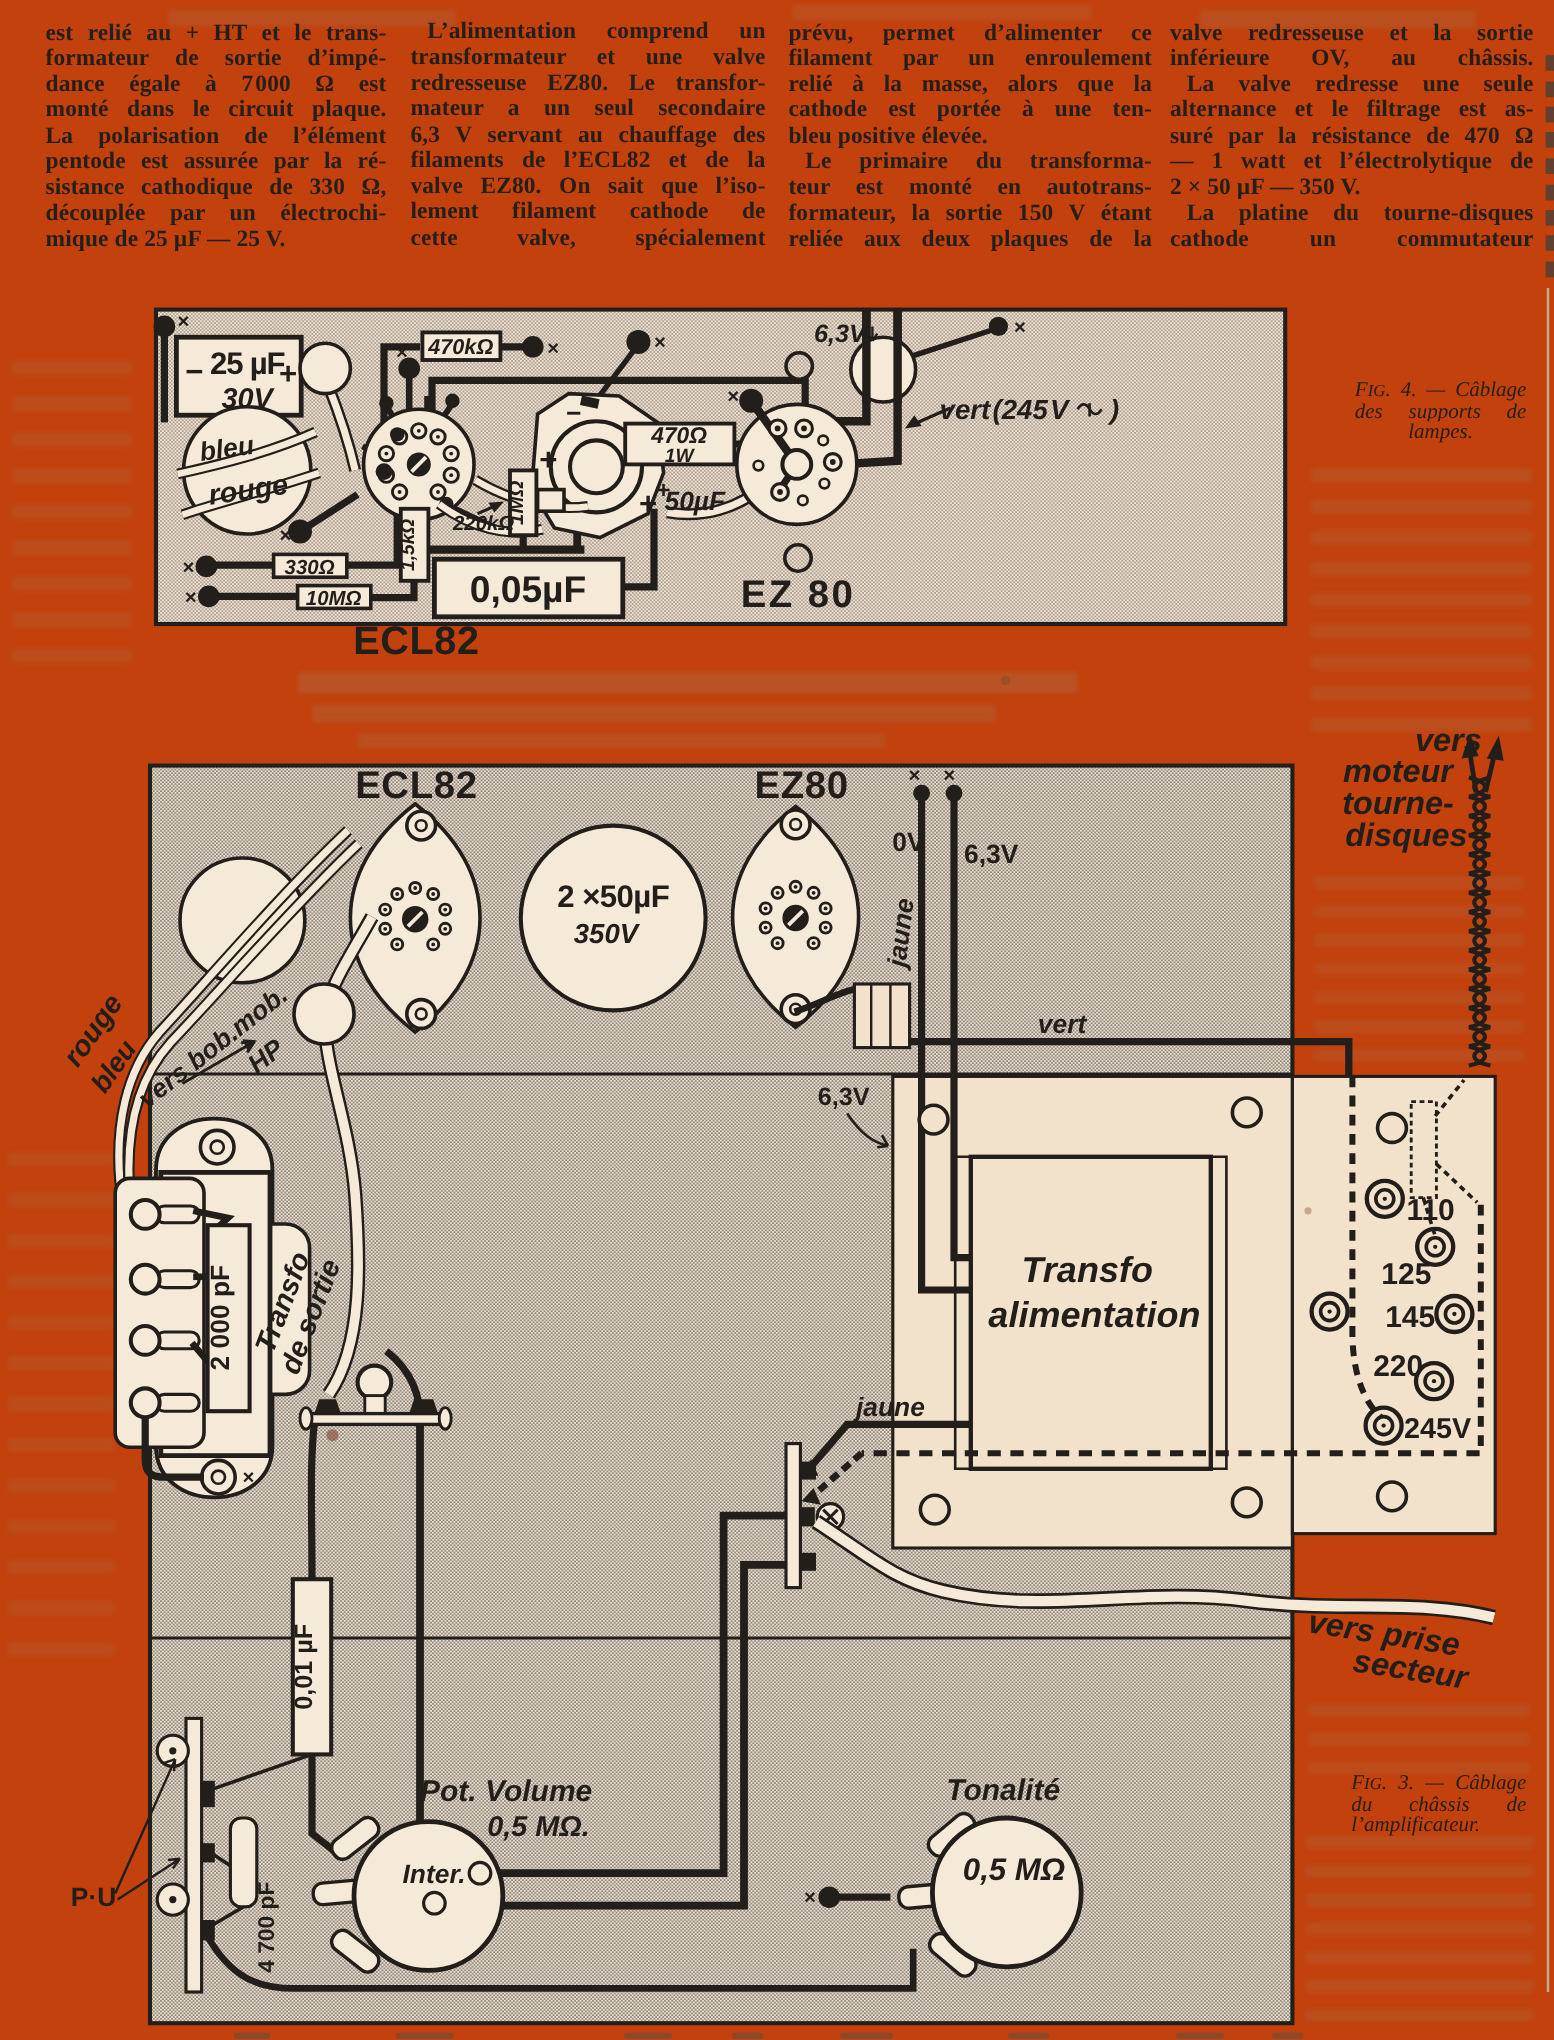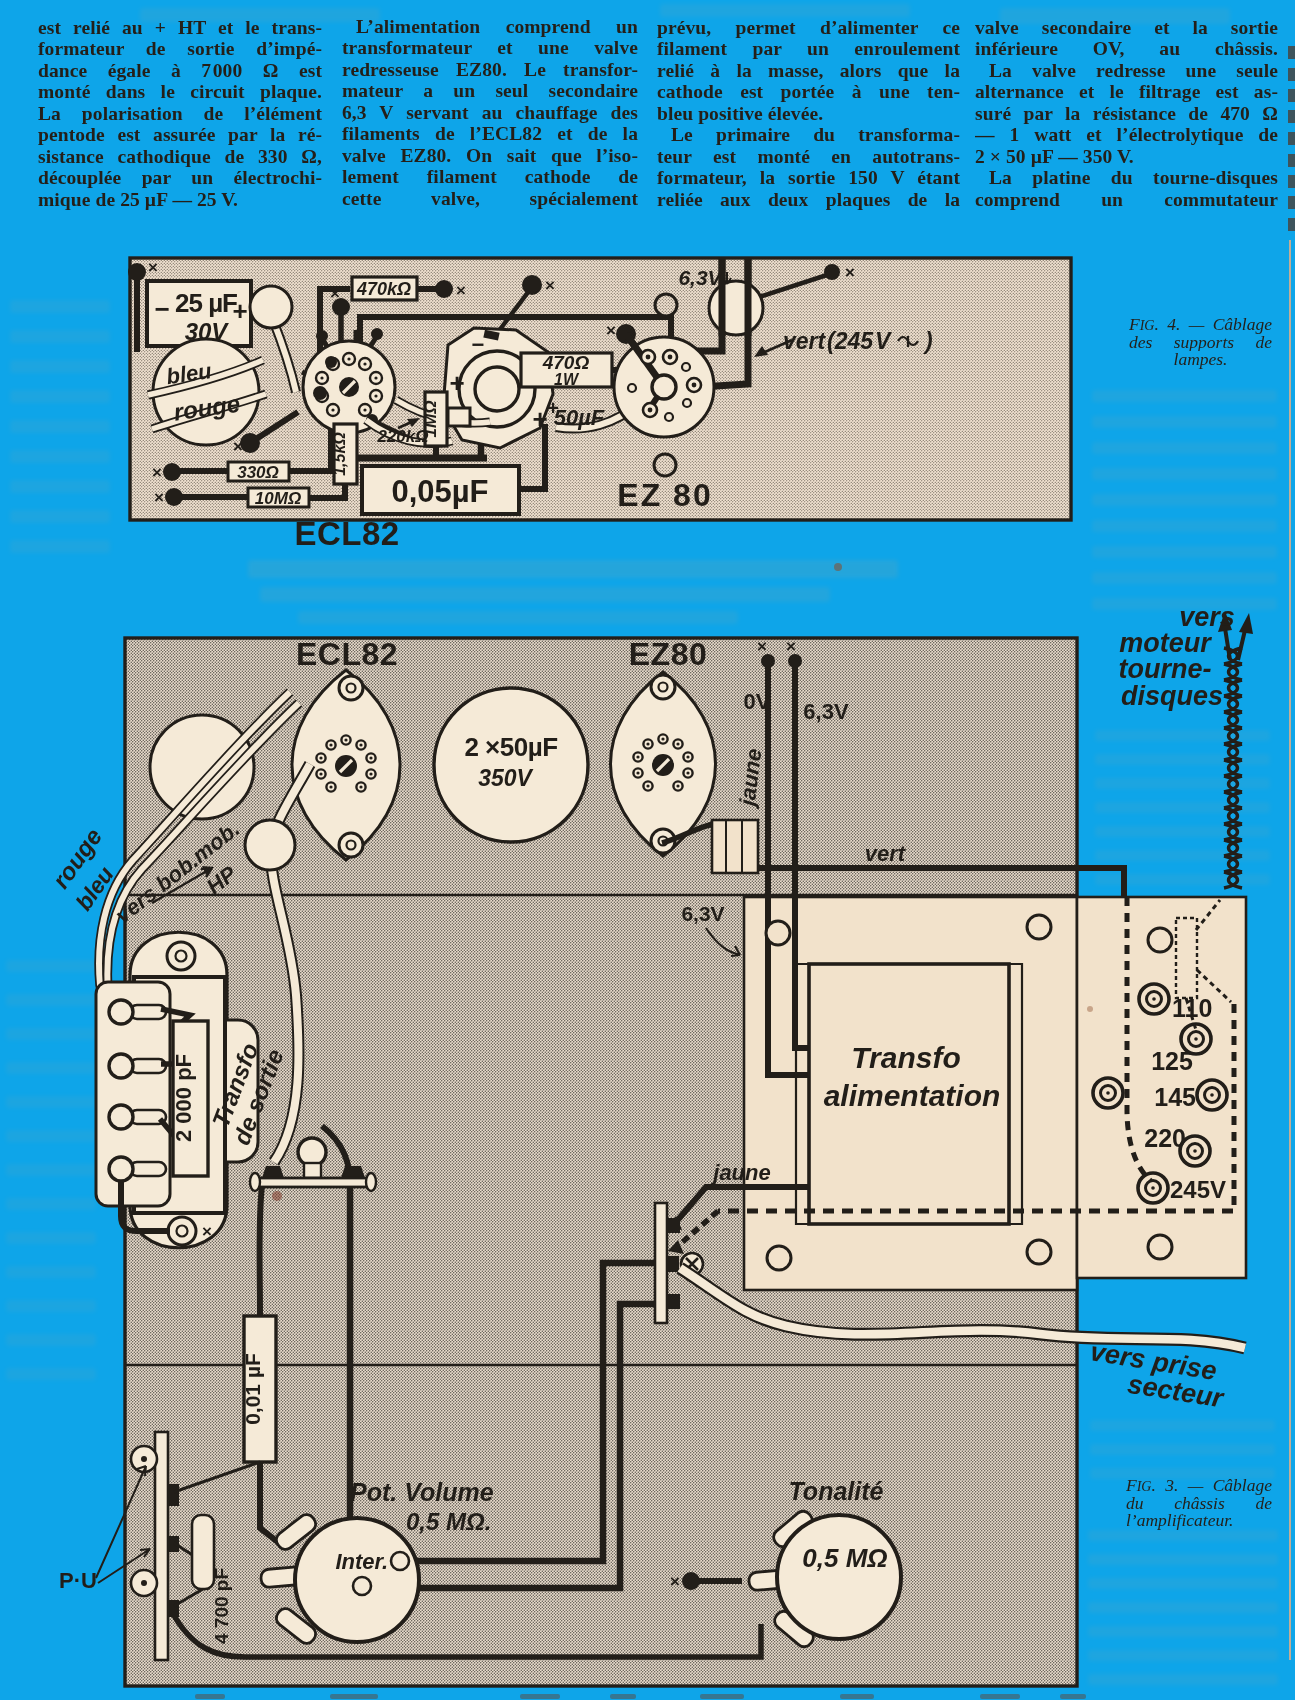--- a/index.html
+++ b/index.html
@@ -1,15 +1,15 @@
 <!DOCTYPE html>
 <html><head><meta charset="utf-8">
 <style>
 html,body{margin:0;padding:0}
-#pg{position:relative;width:1295px;height:1700px;background:#0ea5e9;overflow:hidden;font-family:"Liberation Sans",sans-serif;color:#221e19}
+#pg{position:relative;width:1295px;height:1700px;background:#c2410c;overflow:hidden;font-family:"Liberation Sans",sans-serif;color:#221e19}
 .col{position:absolute;font-family:"Liberation Serif",serif;font-weight:bold;font-size:19.5px;color:#241f19;letter-spacing:.1px}
 .ln{height:21.45px;line-height:21.3px;overflow:hidden;text-align:justify}
 .ln::after{content:"";display:inline-block;width:100%}
 .nj{text-align:left}
 .cap{position:absolute;font-family:"Liberation Serif",serif;font-style:italic;font-weight:normal;font-size:17.5px;color:#241f19}
 .cl{height:17.6px;line-height:17.5px;overflow:hidden;text-align:justify}
 .cl::after{content:"";display:inline-block;width:100%}
 svg{position:absolute;left:0;top:0}
 svg text{font-family:"Liberation Sans",sans-serif}
 </style></head>
@@ -104,29 +104,29 @@
 <div class="ln">relié à la masse, alors que la</div>
 <div class="ln">cathode est portée à une ten-</div>
 <div class="ln nj">bleu positive élevée.</div>
 <div class="ln" style="text-indent:14px">Le primaire du transforma-</div>
 <div class="ln">teur est monté en autotrans-</div>
 <div class="ln">formateur, la sortie 150 V étant</div>
 <div class="ln">reliée aux deux plaques de la</div>
 </div>
 
 <div class="col" style="left:975px;top:17px;width:303px">
-<div class="ln">valve secondaire et la sortie</div>
+<div class="ln">valve redresseuse et la sortie</div>
 <div class="ln">inférieure OV, au châssis.</div>
 <div class="ln" style="text-indent:14px">La valve redresse une seule</div>
 <div class="ln">alternance et le filtrage est as-</div>
 <div class="ln">suré par la résistance de 470 Ω</div>
 <div class="ln">— 1 watt et l’électrolytique de</div>
 <div class="ln nj">2 × 50 µF — 350 V.</div>
 <div class="ln" style="text-indent:14px">La platine du tourne-disques</div>
-<div class="ln">comprend un commutateur</div>
+<div class="ln">cathode un commutateur</div>
 </div>
 
 <div class="cap" style="left:1129px;top:316px;width:143px">
 <div class="cl">F<span style="font-size:14px">IG</span>. 4. — Câblage</div>
 <div class="cl">des supports de</div>
 <div class="cl nj" style="text-align:center">lampes.</div>
 </div>
 
 <div class="cap" style="left:1126px;top:1477px;width:146px">
 <div class="cl">F<span style="font-size:14px">IG</span>. 3. — Câblage</div>

